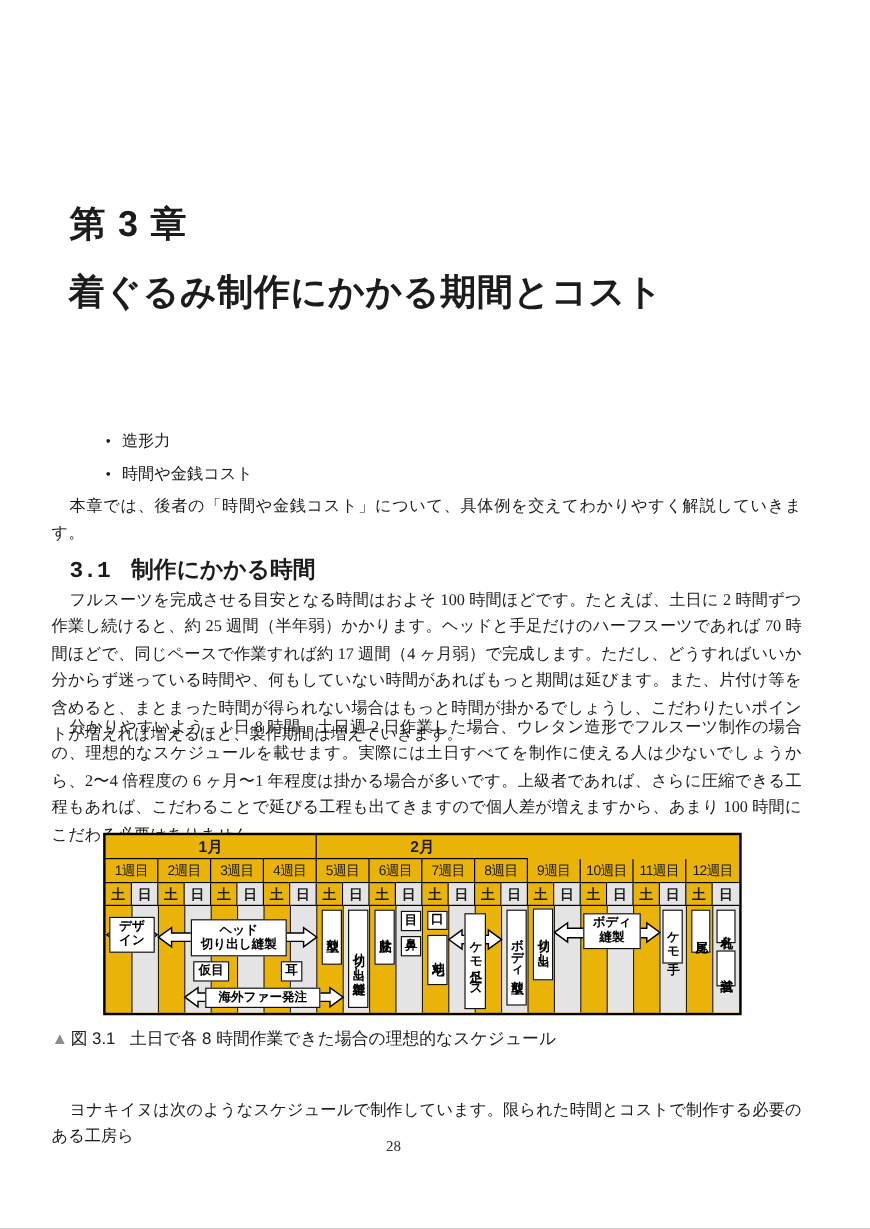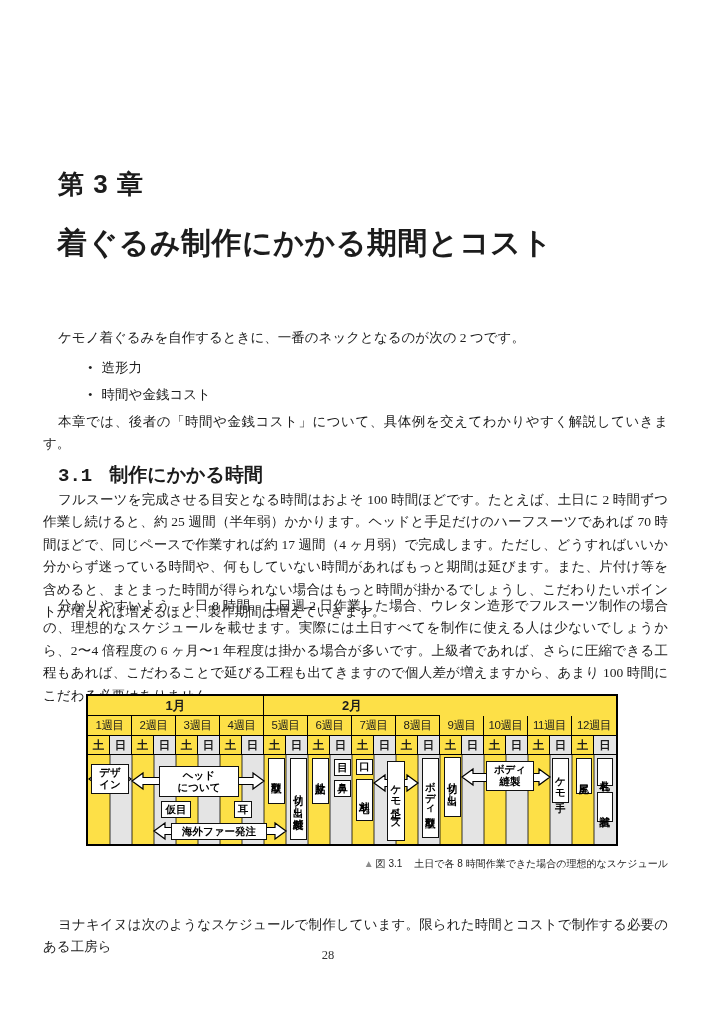--- a/index.html
+++ b/index.html
@@ -5,21 +5,21 @@
   * { margin:0; padding:0; box-sizing:border-box; }
   html,body { background:#888; }
   .page {
     position:relative; width:725px; height:1024px; margin:0 auto;
     background:#fff; color:#1c1c1c; overflow:hidden;
     font-family:"Liberation Serif","DejaVu Serif",serif;
   }
 
   .chapter-label { position:absolute; left:58px; top:167px;
     font-family:"Liberation Sans","DejaVu Sans",sans-serif;
-    font-weight:700; font-size:26px; letter-spacing:1px; }
+    font-weight:700; font-size:30px; letter-spacing:1px; }
   .chapter-title { position:absolute; left:57px; top:223px;
     font-family:"Liberation Sans","DejaVu Sans",sans-serif;
     font-weight:700; font-size:30px; letter-spacing:0.5px; }
 
   .bodytext { position:absolute; left:43px; width:625px;
     font-size:13.5px; line-height:22.4px; text-align:justify; }
   .indent { text-indent:15px; }
 
   .lead { top:327px; }
   .bullet-list { position:absolute; left:88px; top:354px; font-size:13.5px; }
@@ -32,21 +32,21 @@
     font-family:Liberation Mono, monospace;
     font-weight:700; font-size:19px; }
   .section-heading .num { margin-right:17px; }
 
   .para1 { top:489px; }
   .para2 { top:595px; }
   .para3 { top:914px; }
 
   
   .figure-chart { position:absolute; left:86px; top:694px; width:532px;
-    border:2px solid #000; background:#fde047;
+    border:2px solid #000; background:#eab308;
     font-family:"Liberation Sans","DejaVu Sans",sans-serif; }
   .grid-row { display:grid; grid-template-columns:repeat(24,1fr); }
   .m-cell { grid-column:span 8; height:20px; border-bottom:1px solid #000;
     border-right:1px solid #000; display:flex; align-items:center; justify-content:center;
     font-weight:700; font-size:13px; }
   .w-cell { grid-column:span 2; height:20px; border-bottom:1px solid #000;
     border-right:1px solid #000; display:flex; align-items:center; justify-content:center;
     font-weight:400; font-size:11.5px; letter-spacing:-0.5px; }
   .d-cell { height:19px; border-bottom:1px solid #000; border-right:1px solid #000;
     display:flex; align-items:center; justify-content:center; font-weight:700; font-size:11.5px; }
@@ -55,37 +55,36 @@
 
   .gantt-body { position:relative; height:89px; }
   .gantt-body svg { position:absolute; left:0; top:0; display:block; }
 
   .task { position:absolute; background:#fff; border:1.4px solid #111;
     display:flex; align-items:center; justify-content:center; text-align:center;
     font-weight:700; font-size:10.5px; line-height:1.12; color:#000;
     white-space:pre-line; }
   .task.vert { writing-mode:vertical-rl; text-orientation:upright; letter-spacing:0; line-height:1; }
 
-  .figure-caption { position:absolute; left:43px; top:857px; width:625px; text-align:right;
-    font-family:"Liberation Sans","DejaVu Sans",sans-serif; font-size:10px; color:#222; }
+  .figure-caption { position:absolute; left:43px; top:857px; width:625px; text-align:left;
+    font-family:"Liberation Sans","DejaVu Sans",sans-serif; font-size:14px; color:#222; }
   .figure-caption .marker { color:#8c8c8c; margin-right:2px; }
   .figure-caption .label { margin-right:12px; }
 
   .page-number { position:absolute; left:0; top:948px; width:656px; text-align:center;
     font-size:12.5px; color:#333; }
 </style>
 </head>
 <body>
 
 <div class="page">
 
   <div class="chapter-label">第 3 章</div>
   <div class="chapter-title">着ぐるみ制作にかかる期間とコスト</div>
 
-  <div class="bodytext indent lead">ケモノ着ぐるみを自作するときに、一番のネックとなるのが次の 2 つです。</div>
 
   <div class="bullet-list">
     <div class="bullet-item">
       <span class="bullet-dot">•</span>
       <span>造形力</span>
     </div>
     <div class="bullet-item">
       <span class="bullet-dot">•</span>
       <span>時間や金銭コスト</span>
     </div>
@@ -198,21 +197,21 @@
           <path d="M44,26 L55,18 L55,22.5 L165,22.5 L165,18 L176,26 L165,34 L165,29.5 L55,29.5 L55,34 Z"></path>
           <path d="M66,76 L77,68 L77,72.5 L187,72.5 L187,68 L198,76 L187,84 L187,79.5 L77,79.5 L77,84 Z"></path>
           <path d="M286,28 L297,20 L297,24.5 L319,24.5 L319,20 L330,28 L319,36 L319,31.5 L297,31.5 L297,36 Z"></path>
           <path d="M374,22 L385,14 L385,18.5 L451,18.5 L451,14 L462,22 L451,30 L451,26.5 L385,26.5 L385,30 Z"></path>
         </g>
       </svg>
 
       <div class="task" style="left:3px;top:9px;width:38px;height:30px;">デザ
 イン</div>
       <div class="task" style="left:71px;top:11px;width:80px;height:31px;">ヘッド
-について</div>
+切り出し縫製</div>
       <div class="task" style="left:73px;top:46px;width:30px;height:17px;">仮目</div>
       <div class="task" style="left:146px;top:46px;width:18px;height:17px;">耳</div>
       <div class="task" style="left:83px;top:68px;width:96px;height:17px;">海外ファー発注</div>
       <div class="task vert" style="left:180px;top:3px;width:17px;height:46px;">型取り</div>
       <div class="task vert" style="left:202px;top:3px;width:17px;height:82px;">切り出し縫製</div>
       <div class="task vert" style="left:224px;top:3px;width:17px;height:46px;">皮貼り</div>
       <div class="task" style="left:246px;top:4px;width:17px;height:17px;">目</div>
       <div class="task" style="left:246px;top:25px;width:17px;height:17px;">鼻</div>
       <div class="task" style="left:268px;top:4px;width:17px;height:16px;">口</div>
       <div class="task vert" style="left:268px;top:24px;width:17px;height:42px;">毛刈り</div>

